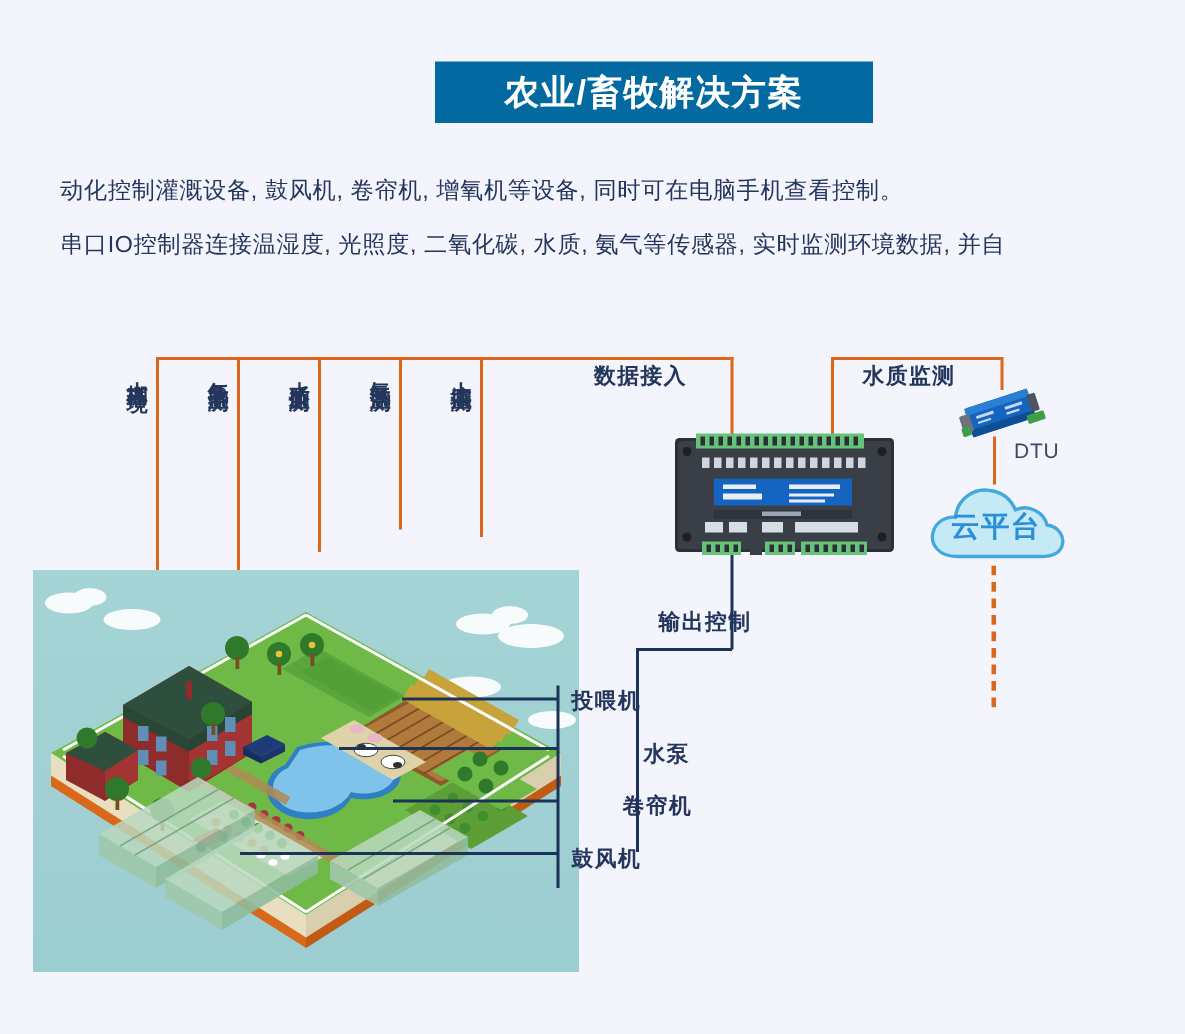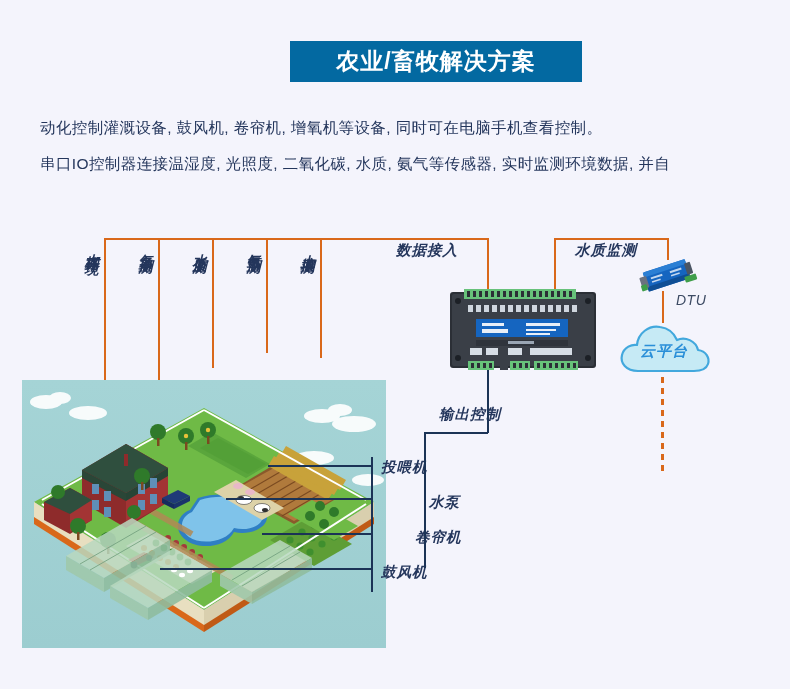--- a/index.html
+++ b/index.html
@@ -23,21 +23,21 @@
   }
 
   
   .desc {
     position: absolute; left: 40px; top: 110px; width: 715px;
     color: #24365c; font-size: 15.5px; line-height: 36px;
     letter-spacing: 0.4px;
   }
 
   
-  .diagram { position: absolute; left: 0; top: 225px; width: 790px; height: 464px; font-style: italic; }
+  .diagram { position: absolute; left: 0; top: 225px; width: 790px; height: 464px; }
 
   
   .vlabel {
     position: absolute;
     writing-mode: vertical-rl;
     text-orientation: upright;
     color: #24365c; font-size: 14px; font-weight: bold;
     letter-spacing: 2px; line-height: 17px;
     white-space: nowrap;
   }
@@ -71,21 +71,21 @@
   .controller { position: absolute; left: 450px; top: 63px; width: 146px; height: 82px; }
 
   
   .dtu { position: absolute; left: 637px; top: 30px; width: 62px; height: 42px; }
 
   
   .cloud-wrap { position: absolute; left: 616px; top: 92px; width: 96px; height: 62px; }
   .cloud-label {
     position: absolute; left: 0; top: 0; width: 96px; height: 62px;
     display: flex; align-items: center; justify-content: center;
-    color: #2a8fd8; font-size: 15px; font-weight: bold; letter-spacing: 1px;
+    color: #2a8fd8; font-size: 19px; font-weight: bold; letter-spacing: 1px;
     padding-top: 6px;
   }
   .dtu-caption {
     position: absolute; left: 676px; top: 292px;
     color: #3c4a63; font-size: 14px; letter-spacing: 0.5px;
   }
 </style>
 </head>
 <body>
 

